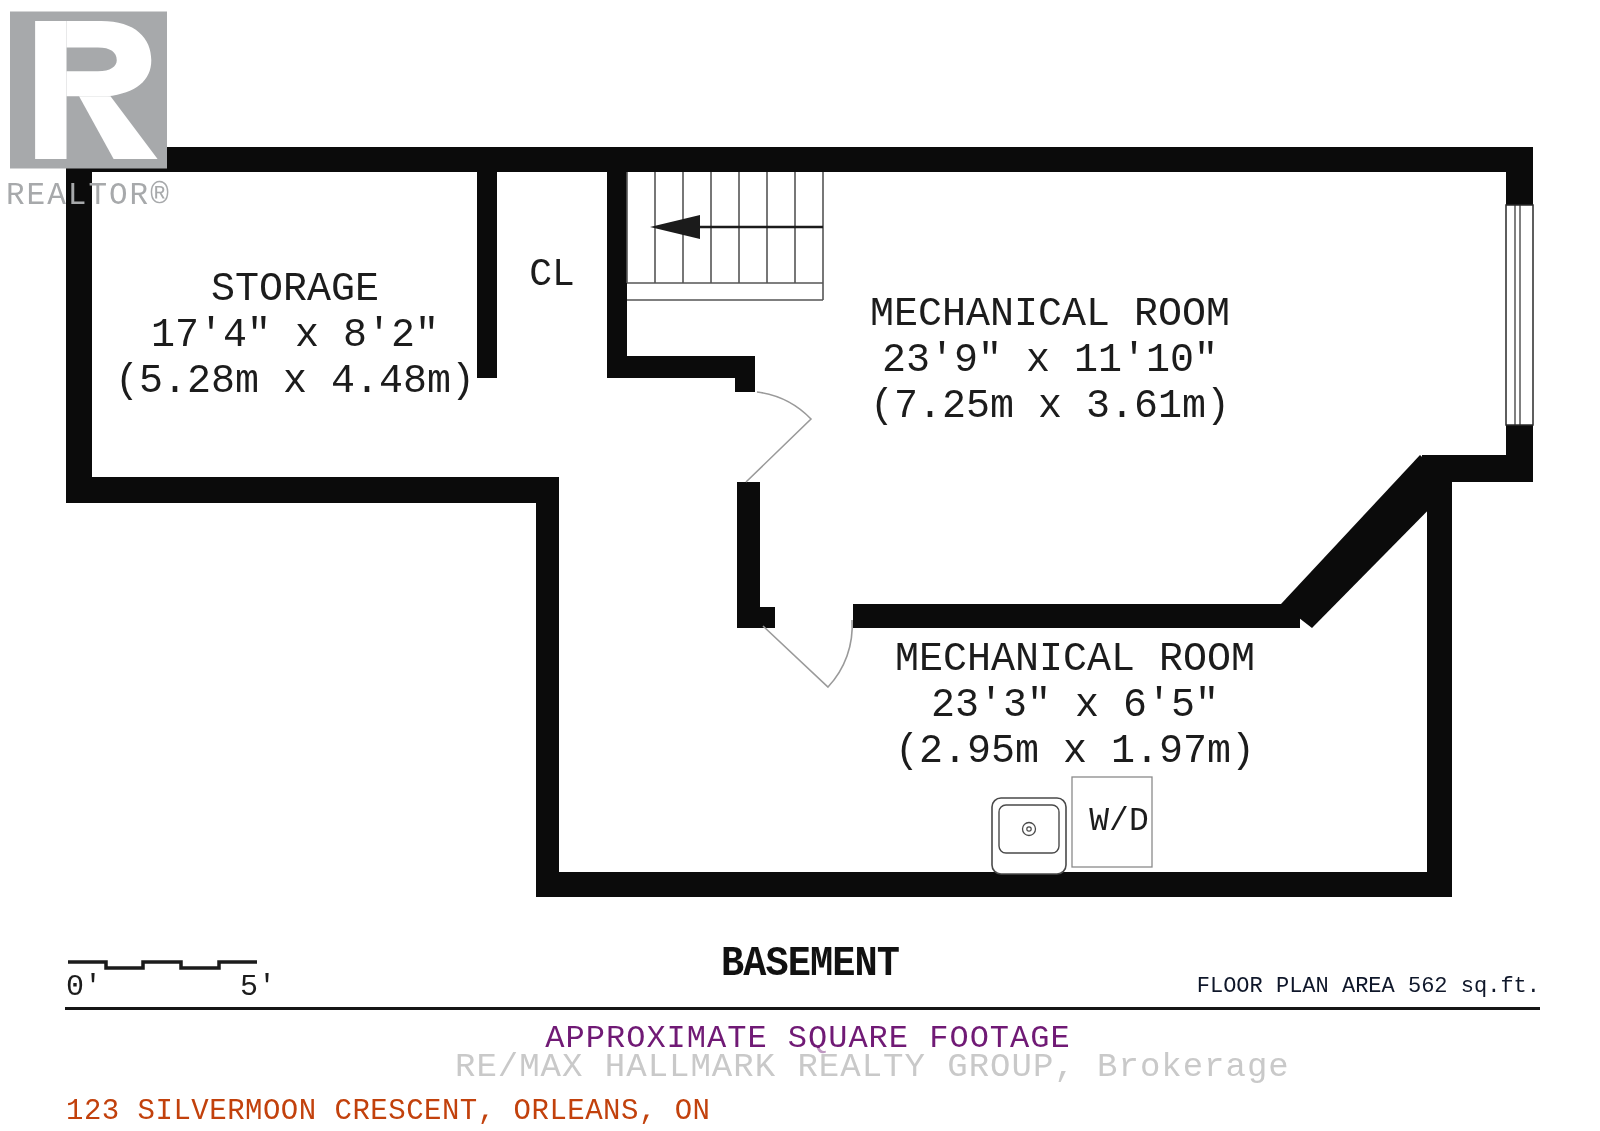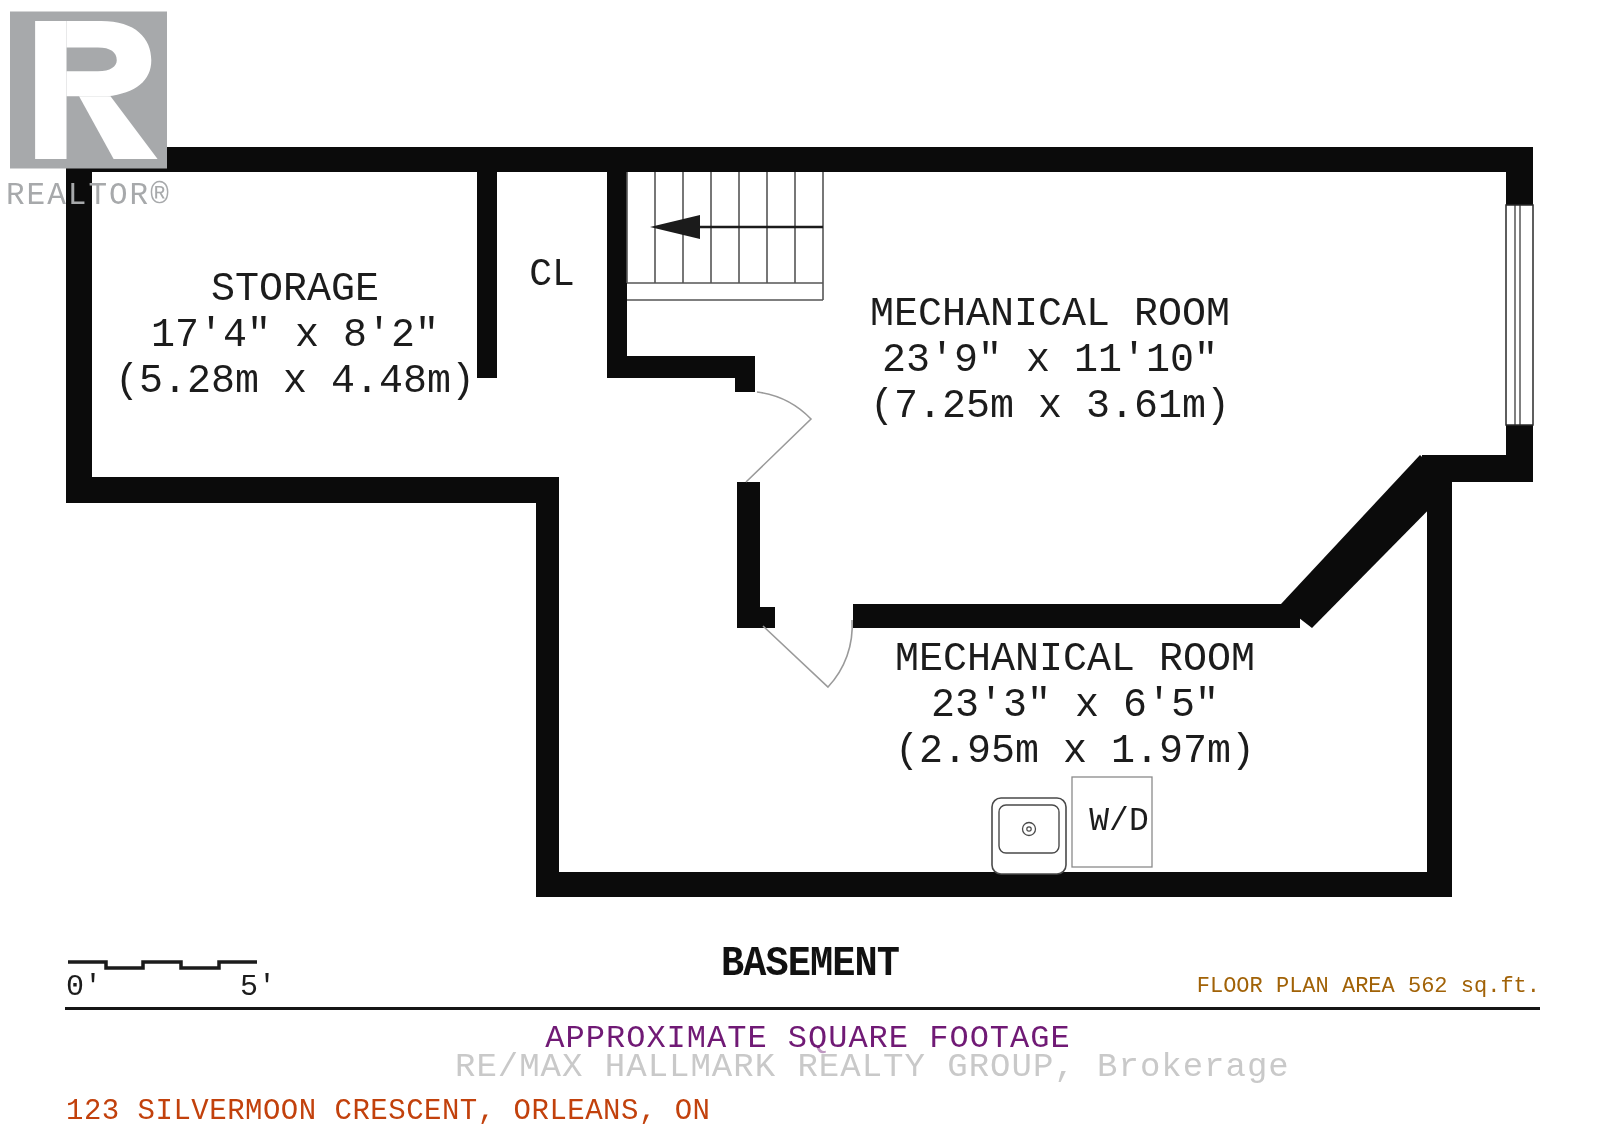--- a/index.html
+++ b/index.html
@@ -5,21 +5,21 @@
   html,body{margin:0;padding:0;background:#ffffff;}
   .canvas{position:relative;width:1600px;height:1131px;background:#ffffff;overflow:hidden;
           font-family:Liberation Mono, monospace;}
   svg.linework{position:absolute;left:0;top:0;z-index:1;}
   .lbl{position:absolute;z-index:2;color:#1c1c1c;text-align:center;}
   .room-label{font-size:40px;line-height:46px;letter-spacing:0px;}
   .small-tag{font-size:38px;}
   .wd-tag{font-size:33px;}
   .title{position:absolute;z-index:2;font-weight:bold;font-size:42px;letter-spacing:-1px;
          transform:scaleX(.92);color:#111;text-align:center;}
-  .area-note{position:absolute;z-index:2;font-size:22px;color:#a16207;text-align:right;}
+  .area-note{position:absolute;z-index:2;font-size:22px;color:#0f172a;text-align:right;}
   .muted-line{position:absolute;z-index:2;font-size:32px;color:#701a75;text-align:center;letter-spacing:1px;}
   .watermark{position:absolute;z-index:4;font-size:34px;color:#c9c9c9;text-align:left;
              background:rgba(255,255,255,.55);white-space:nowrap;letter-spacing:1px;}
   .address{position:absolute;z-index:2;font-size:29px;color:#c2410c;letter-spacing:.5px;}
   .scale-num{position:absolute;z-index:2;font-size:30px;color:#1c1c1c;}
   .logo{position:absolute;left:10px;top:10px;z-index:3;}
   .logo .wordmark{position:absolute;left:-4px;top:168px;font-size:31px;color:#a7a9ab;
                   letter-spacing:2px;white-space:nowrap;}
 </style>
 </head>

